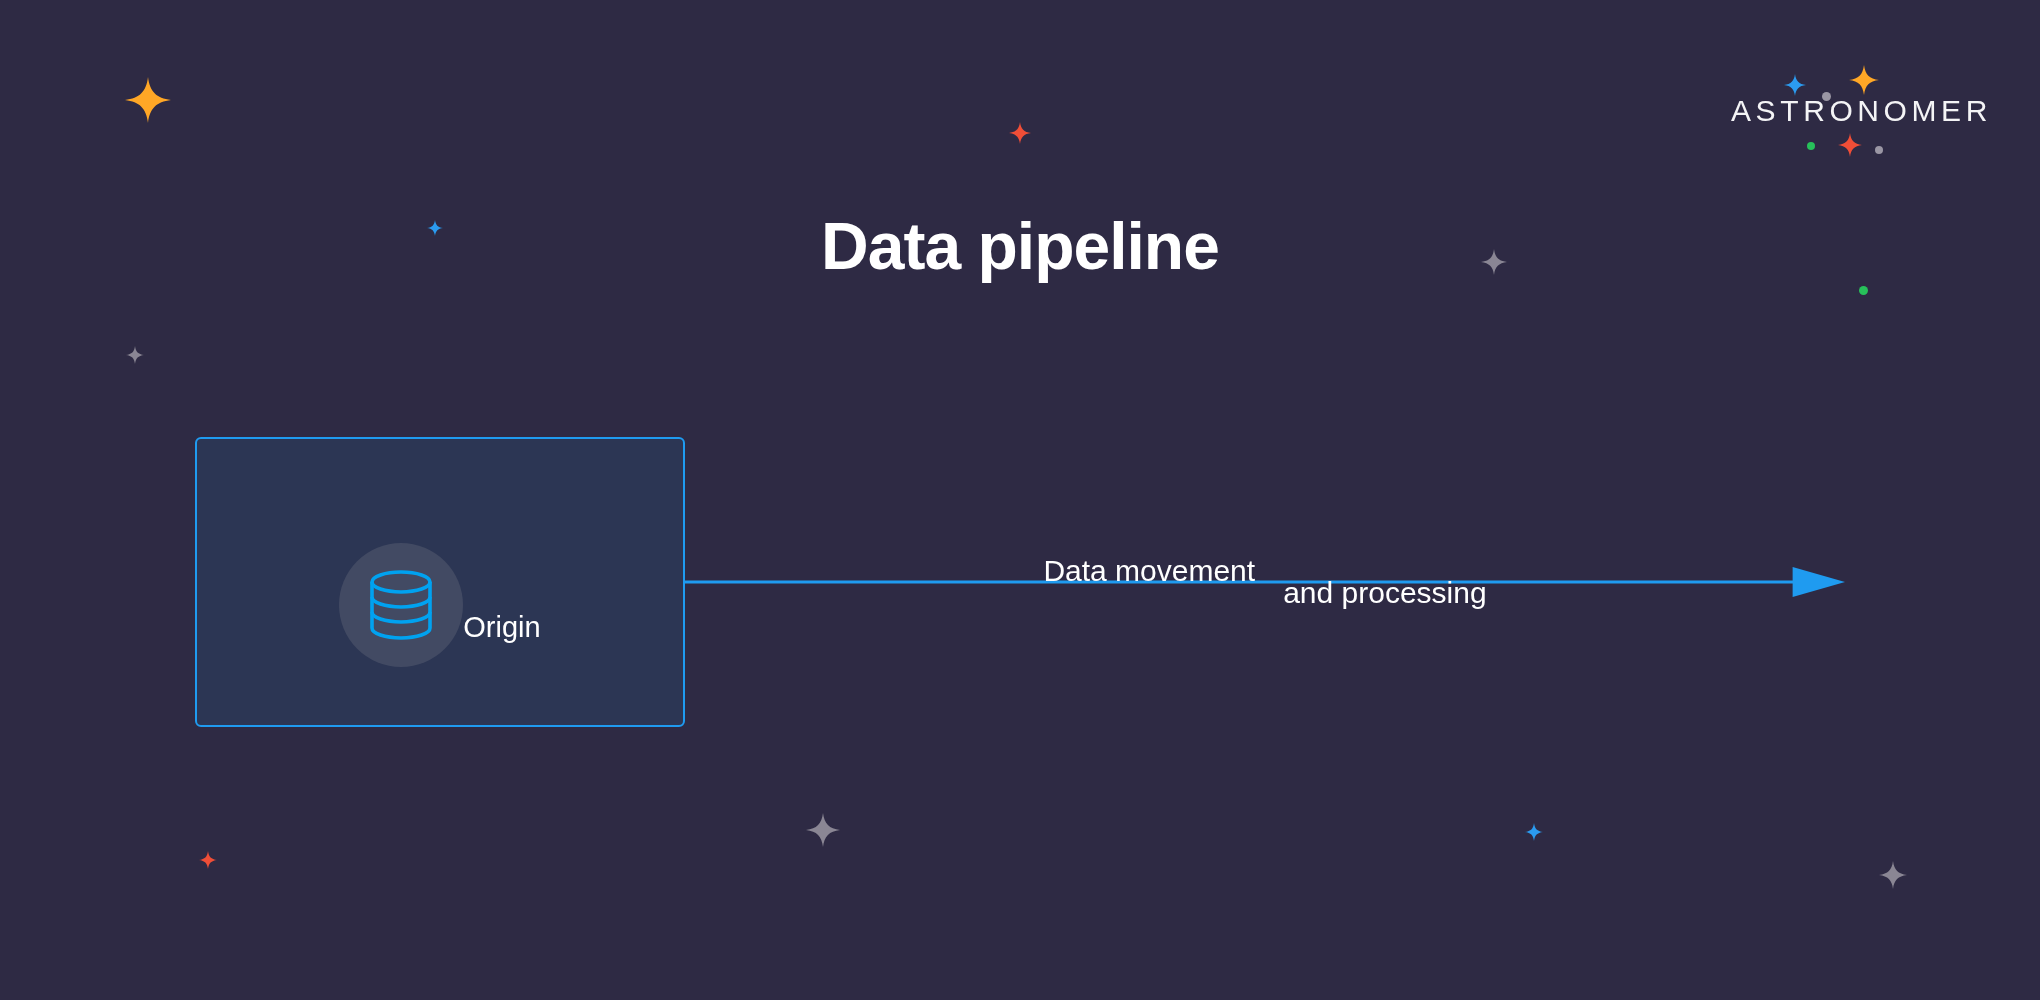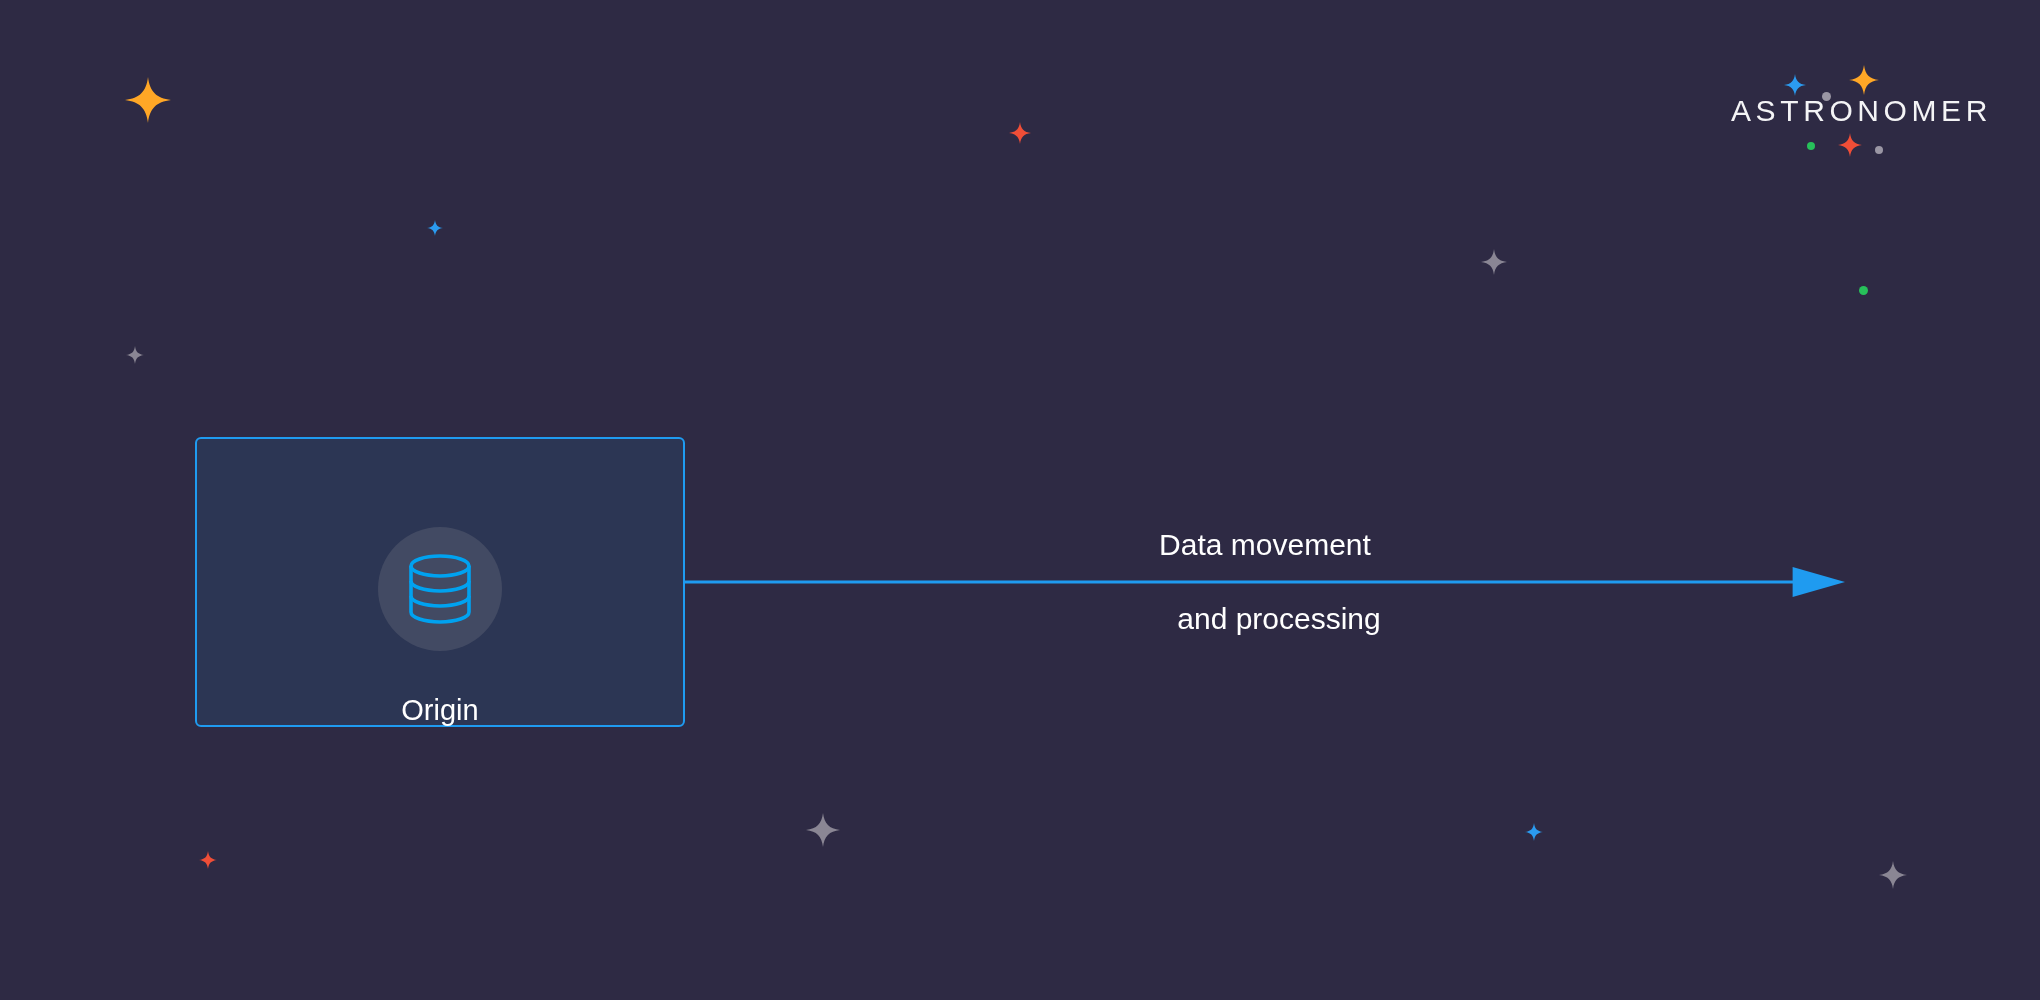--- a/index.html
+++ b/index.html
@@ -85,23 +85,23 @@
     z-index: 2;
   }
 
   .node-card {
     width: 490px;
     height: 290px;
     background: #2C3654;
     border: 2px solid #1F9BF0;
     border-radius: 6px;
     display: flex;
-    flex-direction: column;
-    align-items: center;
-    justify-content: flex-end;
+    flex-direction: row;
+    align-items: center;
+    justify-content: center;
     padding-top: 45px;
     flex: 0 0 auto;
   }
 
   .icon-badge {
     width: 124px;
     height: 124px;
     border-radius: 50%;
     background: #424A63;
     display: flex;
@@ -116,21 +116,21 @@
     font-weight: 400;
     line-height: 1;
   }
 
   
   #connector {
     flex: 1 1 auto;
     position: relative;
     height: 290px;
     display: flex;
-    flex-direction: column;
+    flex-direction: row;
     align-items: center;
     justify-content: center;
   }
 
   #edge-label-top,
   #edge-label-bottom {
     color: #FFFFFF;
     font-size: 30px;
     font-weight: 400;
     line-height: 1;
@@ -197,20 +197,21 @@
       <span class="dot" style="left: 1821.5px; top: 91.5px; width: 9px; height: 9px; background: rgb(154, 150, 164);"></span>
       <span class="dot" style="left: 1807px; top: 142px; width: 8px; height: 8px; background: rgb(39, 192, 90);"></span>
       <span class="dot" style="left: 1875px; top: 146px; width: 8px; height: 8px; background: rgb(154, 150, 164);"></span>
       <span class="dot" style="left: 1858.5px; top: 285.5px; width: 9px; height: 9px; background: rgb(39, 192, 90);"></span>
     </div>
 
   <div id="logo-wrap">
     <div id="logo-text">ASTRONOMER</div>
   </div>
 
+  <div id="page-title">Data pipeline</div>
 
   <div id="pipeline">
 
     <div class="node-card">
       <div class="icon-badge">
         <svg width="66" height="72" viewBox="0 0 66 72">
           <ellipse cx="33" cy="13" rx="29" ry="10" fill="none" stroke="#00A2F0" stroke-width="3.6"></ellipse>
           <path d="M4 13 V59 A29 10 0 0 0 62 59 V13" fill="none" stroke="#00A2F0" stroke-width="3.6"></path>
           <path d="M4 28 A29 10 0 0 0 62 28" fill="none" stroke="#00A2F0" stroke-width="3.6"></path>
           <path d="M4 43 A29 10 0 0 0 62 43" fill="none" stroke="#00A2F0" stroke-width="3.6"></path>

